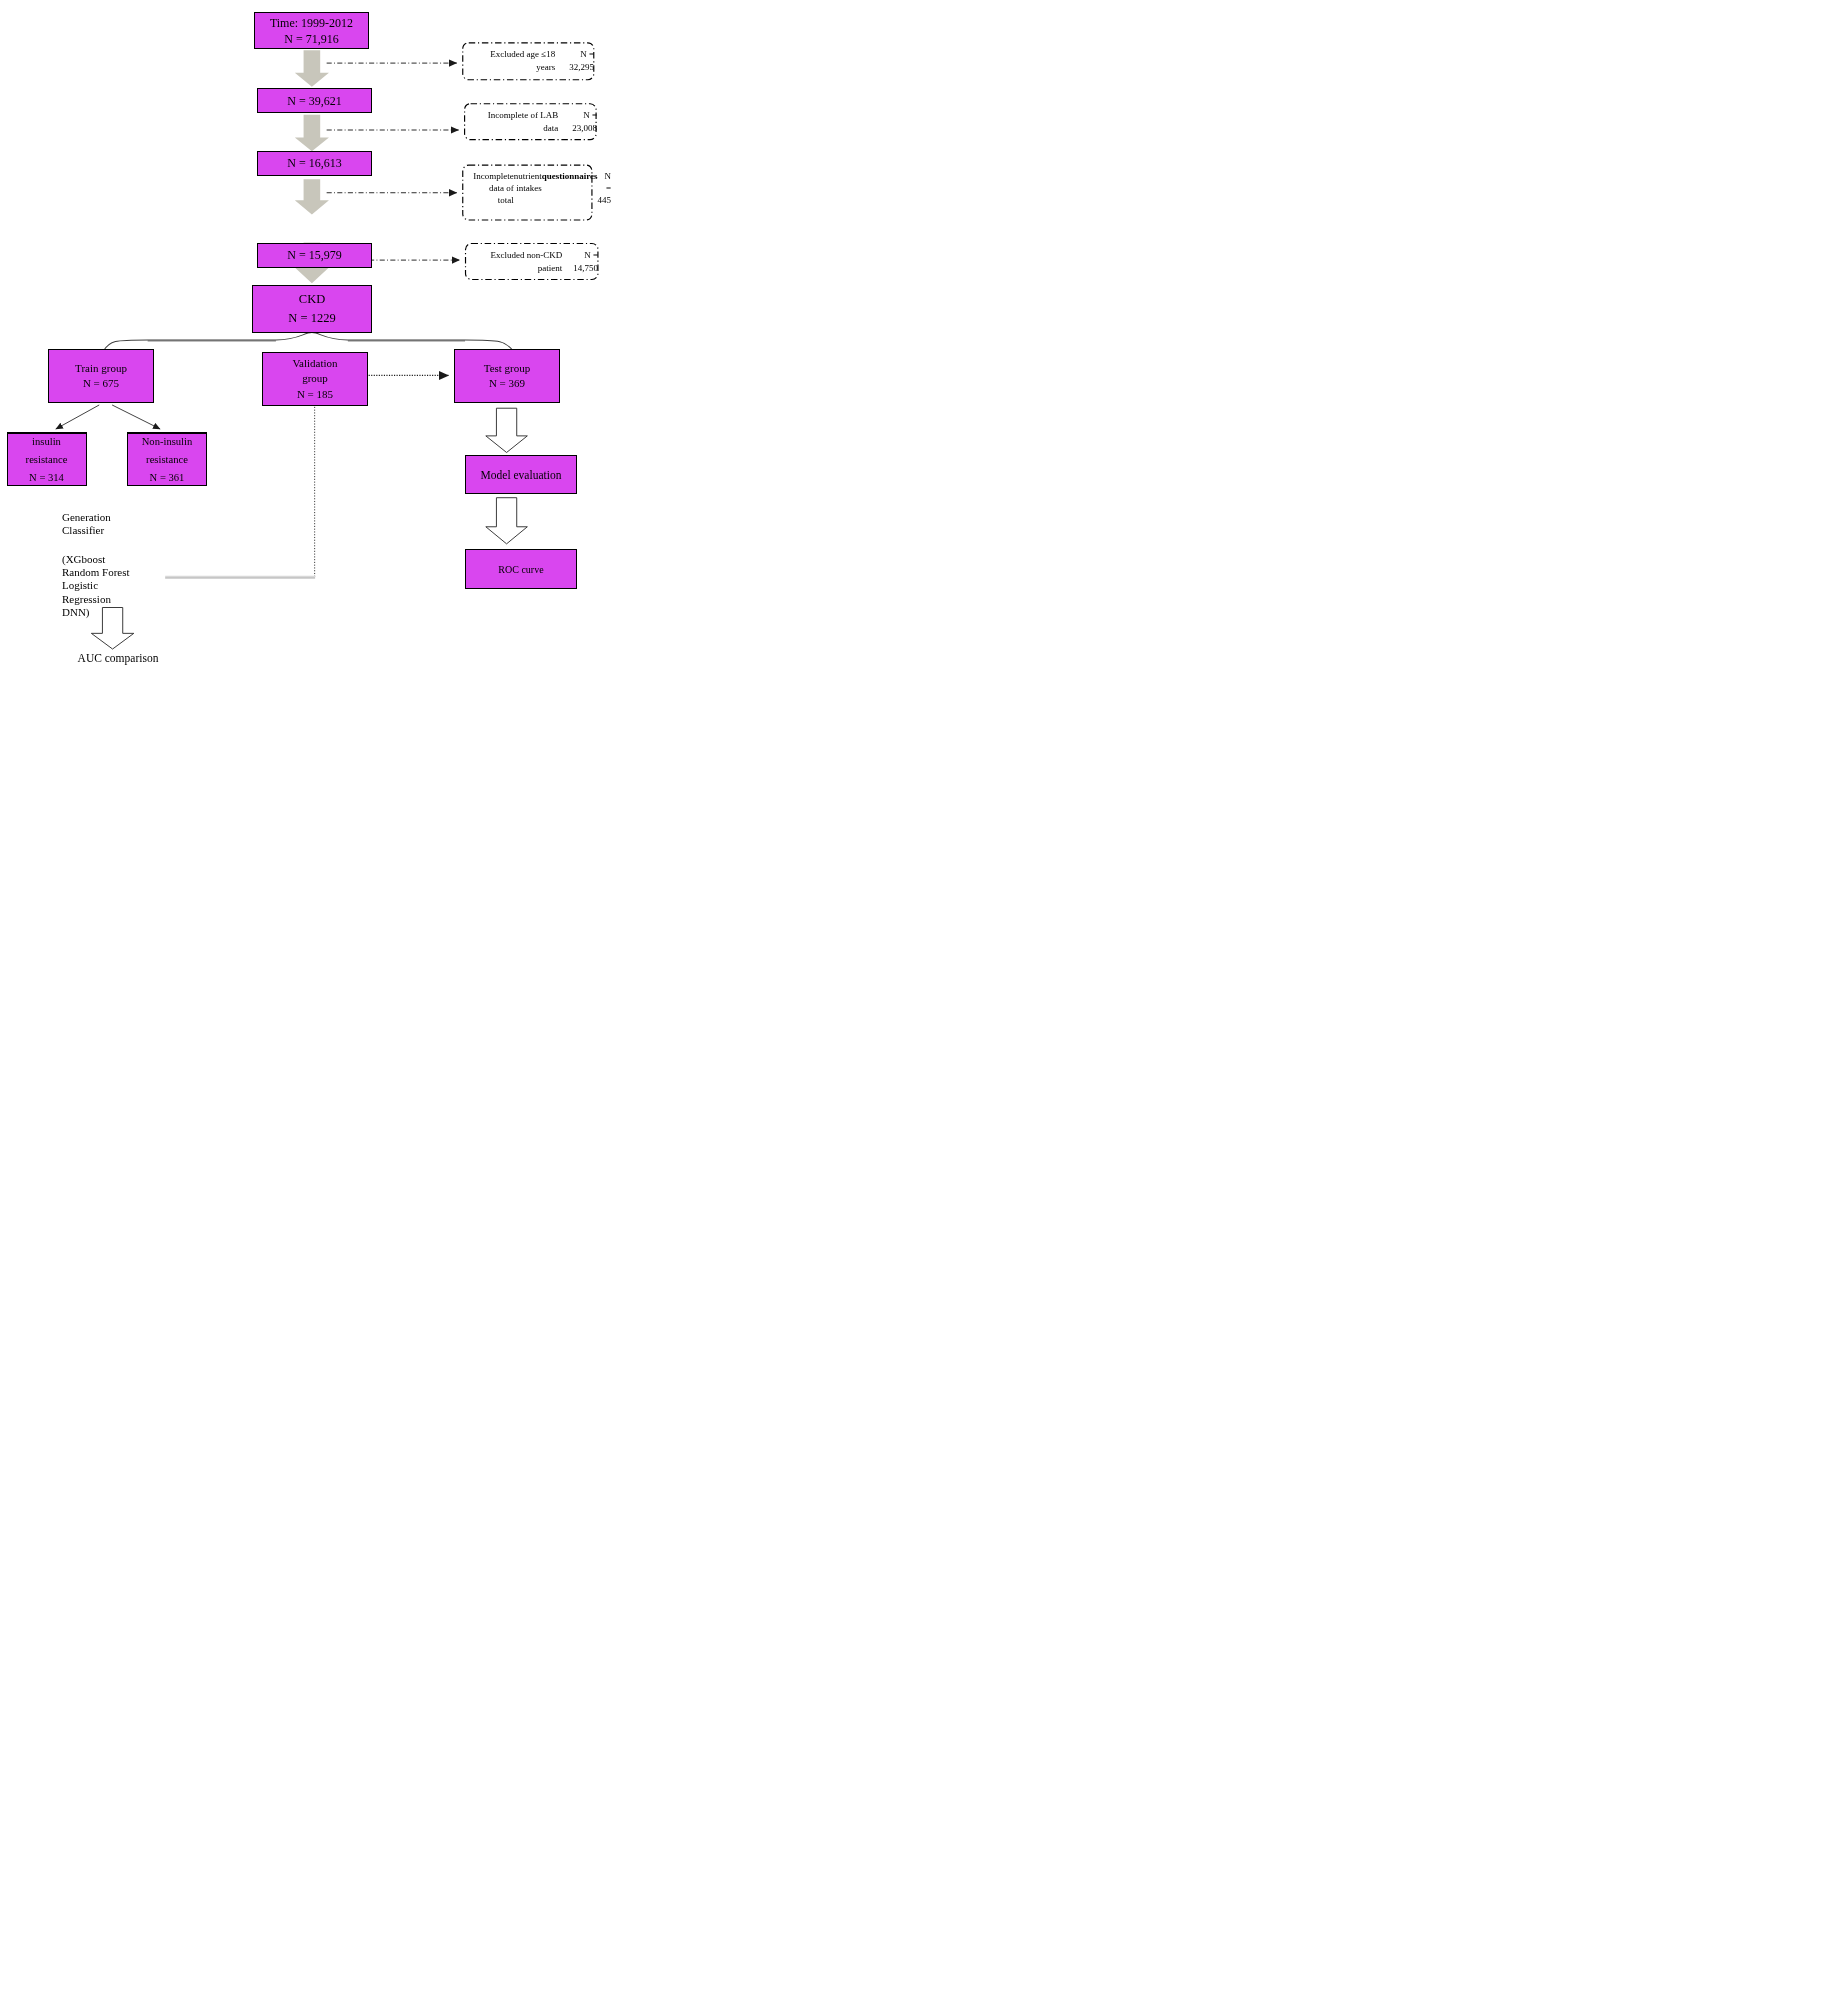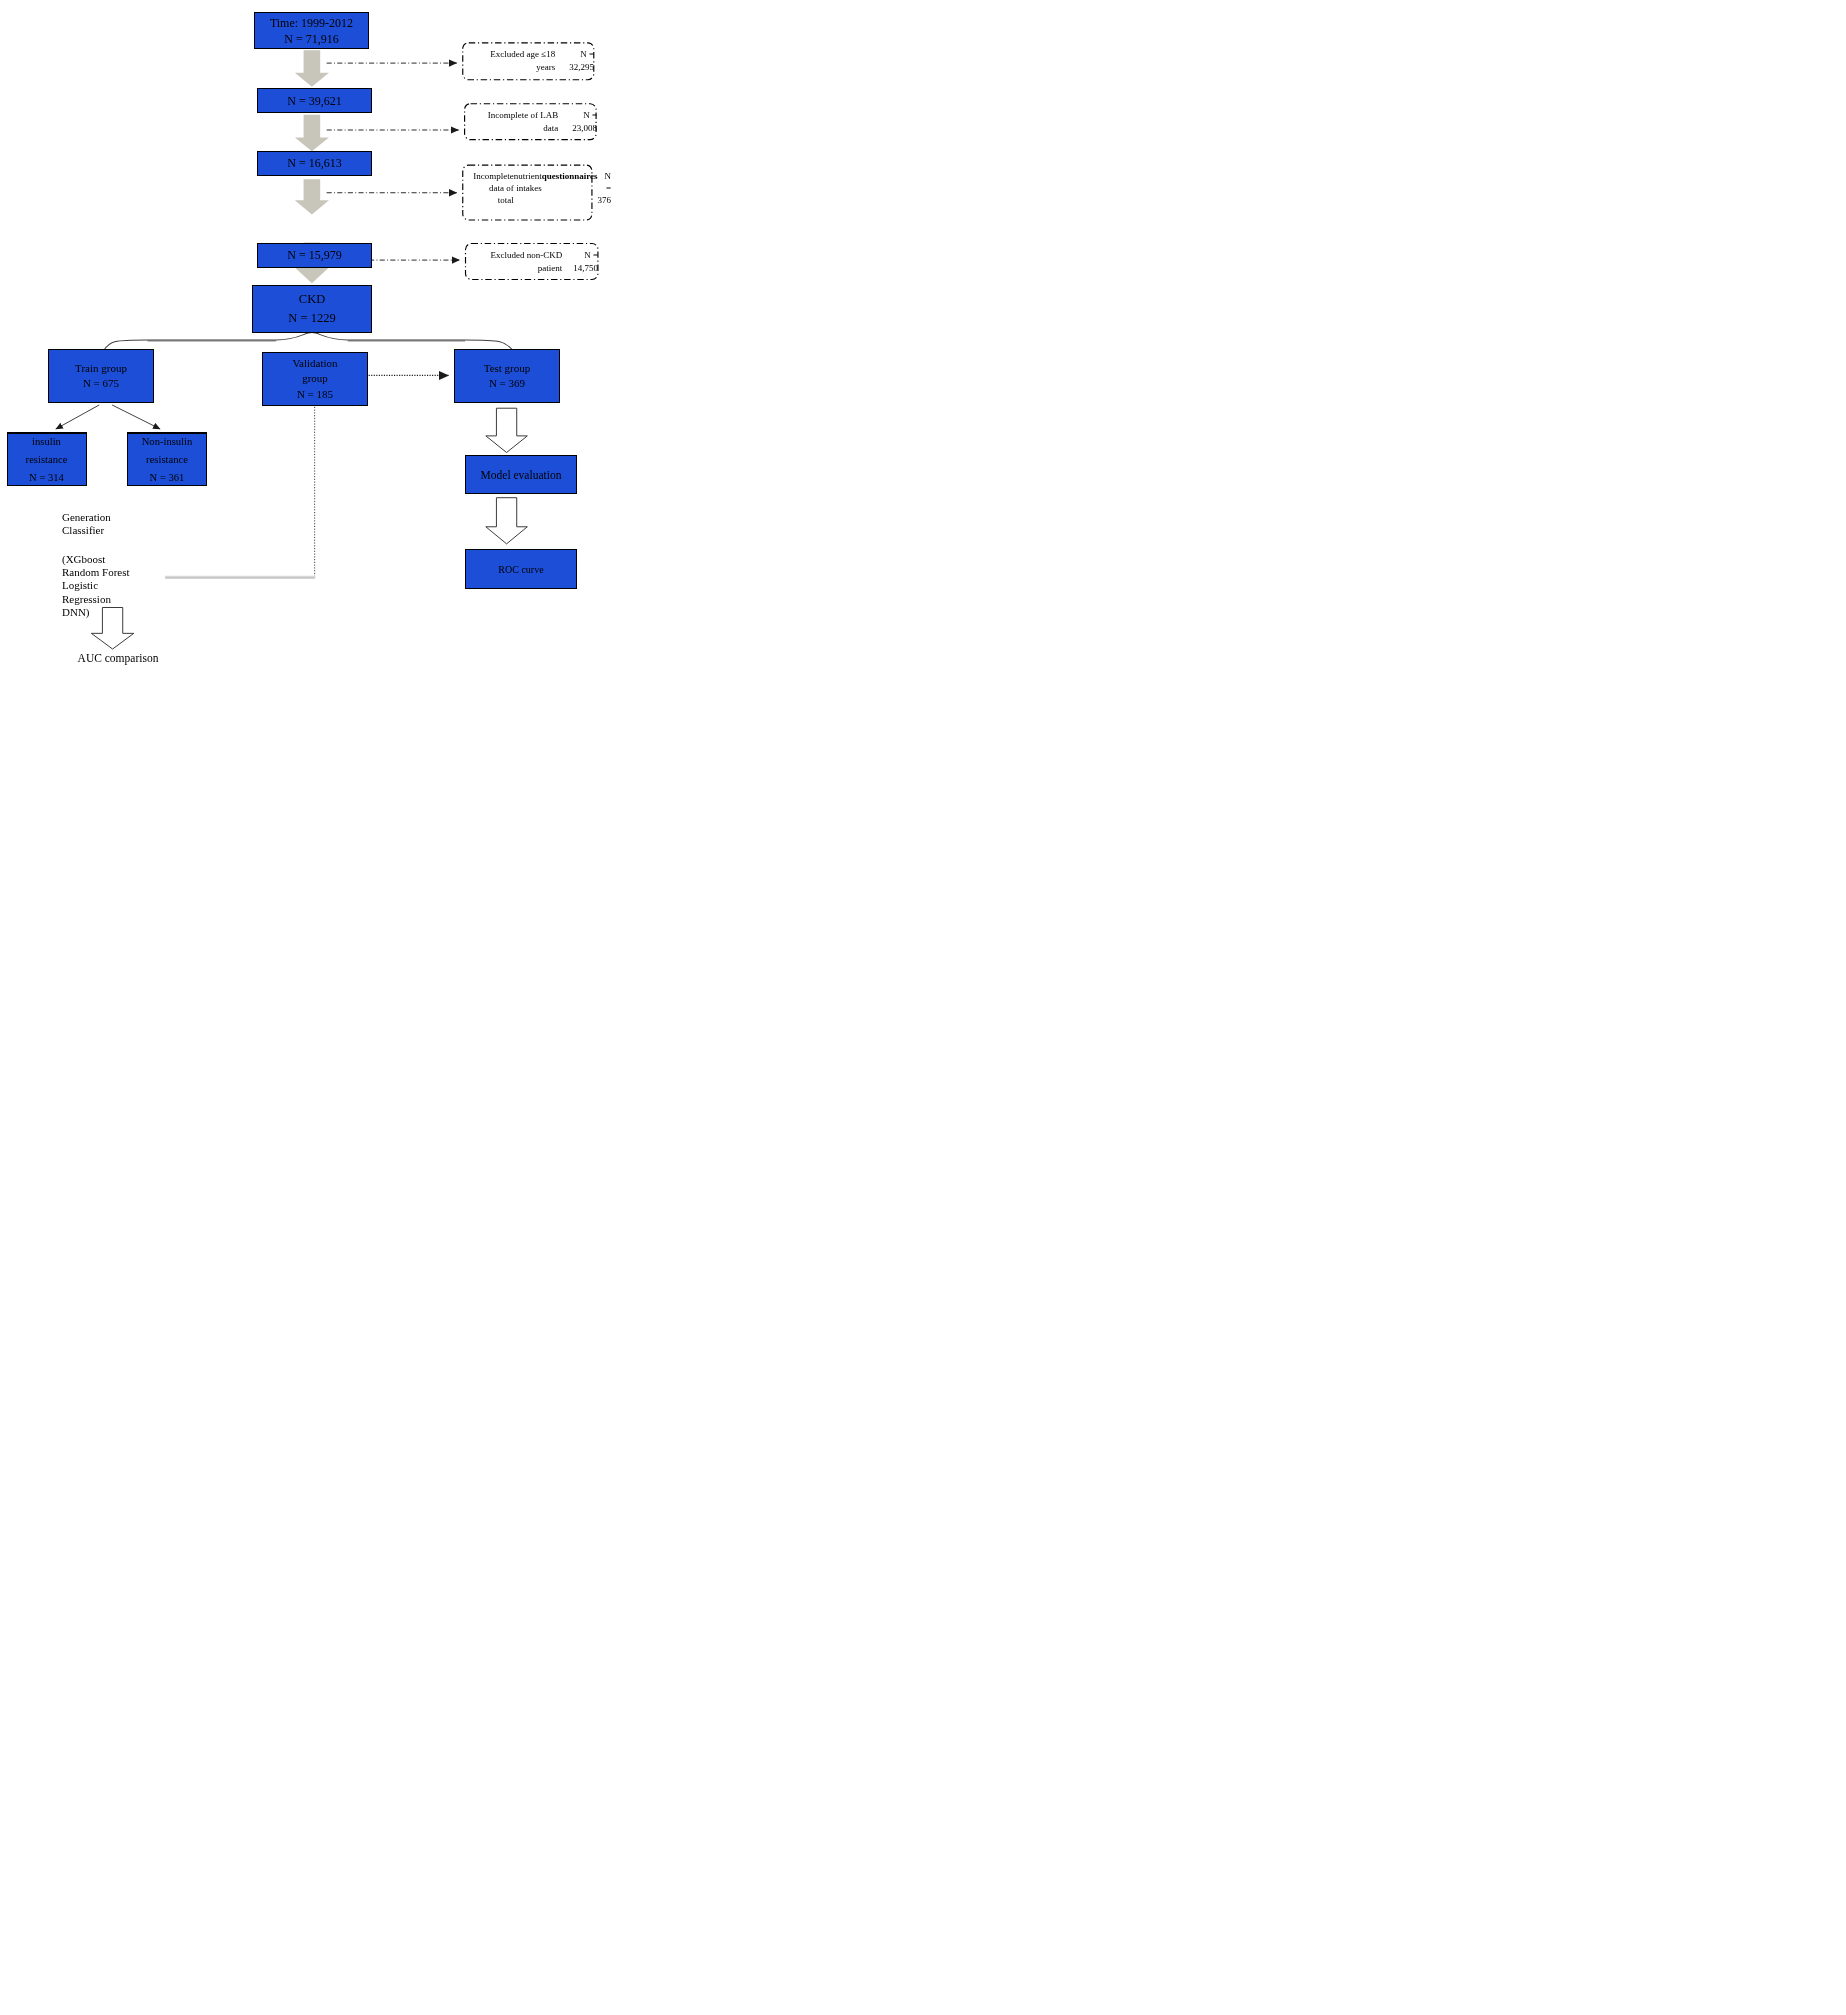--- a/index.html
+++ b/index.html
@@ -1,21 +1,21 @@
 <!DOCTYPE html>
 <html style="font-size:7.4px"><head>
 <meta charset="utf-8">
 <style>
   html,body{margin:0;padding:0;background:#ffffff;}
   .page{position:relative;width:615px;height:672px;background:#fff;
         font-family:"Liberation Serif", serif;color:#000;overflow:hidden;}
   .lay{position:absolute;left:0;top:0;width:615px;height:672px;z-index:1;}
   .box{position:absolute;z-index:2;display:flex;flex-direction:column;
        justify-content:center;align-items:center;text-align:center;
-       background:#1d4ed8;box-sizing:border-box;}
+       background:#d946ef;box-sizing:border-box;}
   .bx4{border:1.8px solid #000;}
   .bx2{border:1.2px solid #000;}
   .bxsub{border:1.2px solid #000;border-top:2.1px solid #000;}
   .excl{position:absolute;z-index:2;display:flex;flex-direction:row;
         justify-content:flex-start;align-items:flex-start;text-align:right;
         box-sizing:border-box;background:transparent;}
   .excl .ln{line-height:12.5px;font-size:9px;}
   .t26{font-size:12px;line-height:16px;}
   .t27{font-size:12.5px;line-height:19px;}
   .t24{font-size:11px;line-height:15.2px;}
@@ -101,21 +101,21 @@
 
   <div class="excl" style="left:465px;top:103px;width:132px;height:36px;padding:6px 0 0 10.2px;">
     <div class="ln">Incomplete of  LAB data</div>
     <div class="ln">N = 23,008</div>
   </div>
 
   <div class="excl" style="left:463px;top:165px;width:129px;height:55px;padding:5.1px 0 0 10.2px;">
     <div class="ln" style="line-height:12px;">Incomplete data of total</div>
     <div class="ln" style="line-height:12px;">nutrient intakes</div>
     <div class="ln" style="line-height:12px;font-weight:bold;">questionnaires</div>
-    <div class="ln" style="line-height:12px;">N = 376</div>
+    <div class="ln" style="line-height:12px;">N = 445</div>
   </div>
 
   <div class="excl" style="left:466px;top:243px;width:132px;height:36px;padding:6px 0 0 10.2px;">
     <div class="ln">Excluded non-CKD patient</div>
     <div class="ln">N = 14,750</div>
   </div>
 
   <div class="box bx2 t24" style="left:48px;top:349px;width:106px;height:54px;">
     <div class="ln">Train group</div>
     <div class="ln">N = 675</div>

